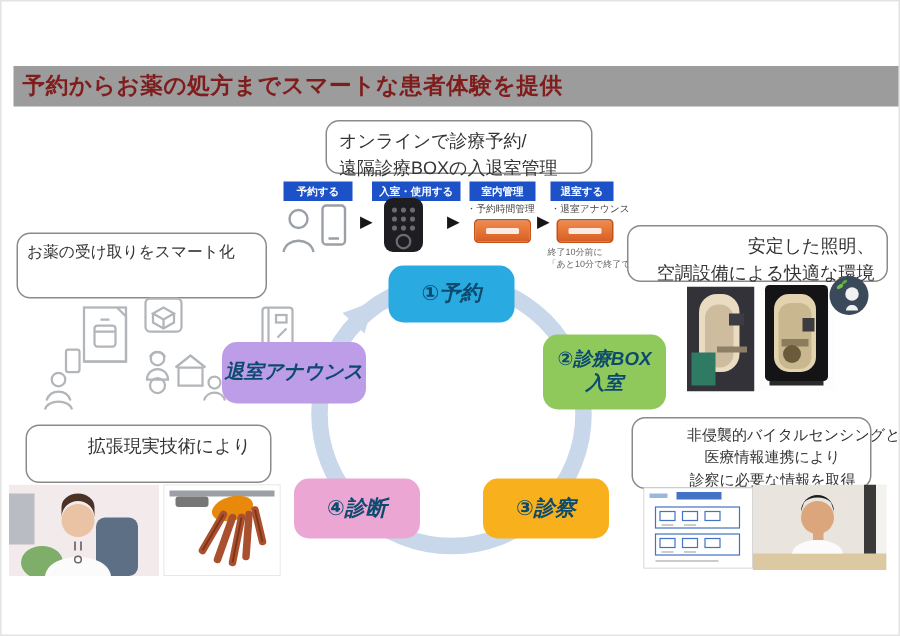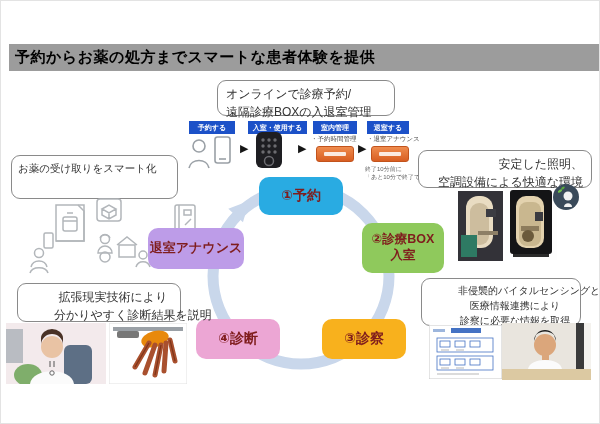--- a/index.html
+++ b/index.html
@@ -1,23 +1,23 @@
 <!DOCTYPE html>
 <html><head>
 <meta charset="utf-8">
 <style>
   html,body{margin:0;padding:0;background:#fff;}
   .canvas{position:relative;width:600px;height:424px;background:#fff;border:1px solid #e3e3e3;
           font-family:"Liberation Sans","DejaVu Sans",sans-serif;overflow:hidden;box-sizing:border-box;}
   .abs{position:absolute;box-sizing:border-box;}
-  .header{background:#9c9c9c;color:#000000;font-weight:bold;font-size:15px;display:flex;align-items:center;padding-left:6px;letter-spacing:.5px;}
+  .header{background:#9c9c9c;color:#7f1d1d;font-weight:bold;font-size:15px;display:flex;align-items:center;padding-left:6px;letter-spacing:.5px;}
   .callout{border:1.3px solid #8a8a8a;border-radius:9px;background:#fff;color:#333;font-size:12px;line-height:1.5;padding:4px 8px;}
   .callout .ln{display:block;white-space:nowrap;}
   .center{text-align:center;padding-left:36px;}
-  .step{border-radius:10px;color:#7f1d1d;font-weight:bold;display:flex;flex-direction:column;align-items:center;justify-content:center;text-align:left;font-size:14px;line-height:1.25;}
+  .step{border-radius:10px;color:#0c4a6e;font-weight:bold;display:flex;flex-direction:column;align-items:center;justify-content:center;text-align:left;font-size:14px;line-height:1.25;font-style:italic;}
   .bluebtn{background:#1c51c8;color:#fff;font-size:7px;font-weight:bold;display:flex;align-items:center;justify-content:center;white-space:nowrap;}
   .flow-arrow{color:#161616;font-size:11px;line-height:1;}
   .orange-box{background:linear-gradient(#ef8c4e,#d85e22);border:1px solid #c2531c;border-radius:3px;display:flex;align-items:center;justify-content:center;}
   .lcd{width:60%;height:4px;background:rgba(255,255,255,.85);border-radius:1px;}
   .tiny-note{font-size:6.5px;color:#444;white-space:nowrap;}
   .micro{font-size:6px;color:#666;line-height:1.35;white-space:nowrap;}
   svg{display:block;}
 </style>
 </head>
 <body>
@@ -212,21 +212,20 @@
       <rect x="0" y="46" width="89" height="11" fill="#dcc9a2"></rect>
       <path d="M26 46 C28 34 58 34 60 46 Z" fill="#fbfbfb"></path>
       <circle cx="43" cy="22" r="11" fill="#dba67b"></circle>
       <path d="M32 18 a11 11 0 0 1 22 0 l-2 -6 a11 8 0 0 0 -18 0 z" fill="#1d1d1d"></path>
       <rect x="40" y="32" width="7" height="5" fill="#dba67b"></rect>
     </svg>
   </div>
 
   <div class="abs callout center" style="left:16px;top:282px;width:164px;height:39px;">
     <span class="ln">拡張現実技術により</span>
-    <span class="ln">分かりやすく診断結果を説明</span>
   </div>
 
   <div class="abs" style="left:5px;top:322px;">
     <svg width="100" height="61" viewBox="0 0 100 61">
       <rect width="100" height="61" fill="#f3eaec"></rect>
       <rect x="0" y="6" width="17" height="34" fill="#b9bcc2"></rect>
       <rect x="58" y="22" width="28" height="39" rx="6" fill="#5d6f85"></rect>
       <ellipse cx="22" cy="52" rx="14" ry="11" fill="#7fae6b"></ellipse>
       <path d="M24 61 C26 44 66 44 68 61 Z" fill="#fbfbfb"></path>
       <circle cx="46" cy="24" r="11" fill="#e9c3a4"></circle>

